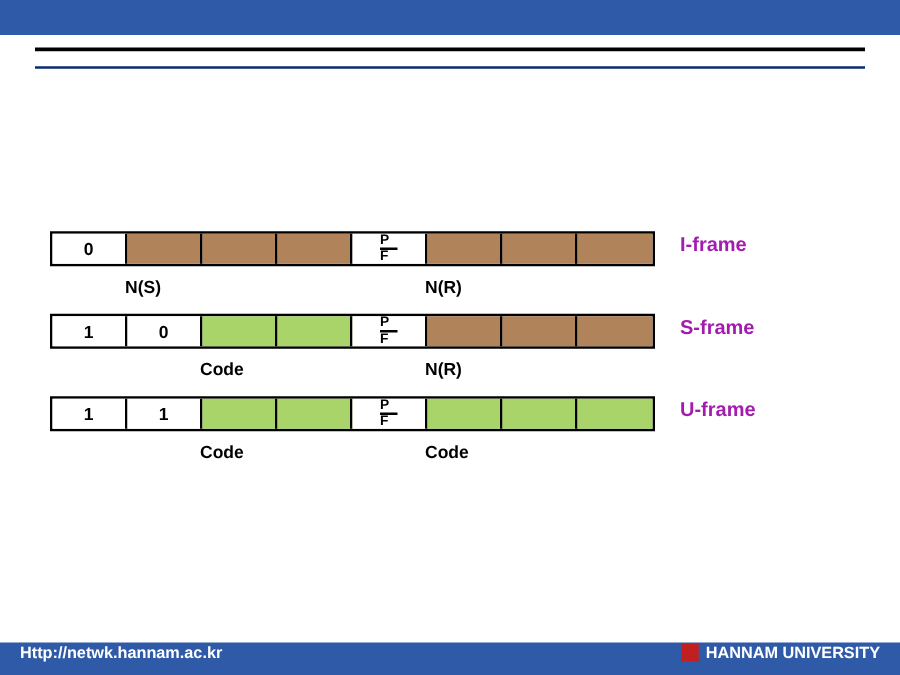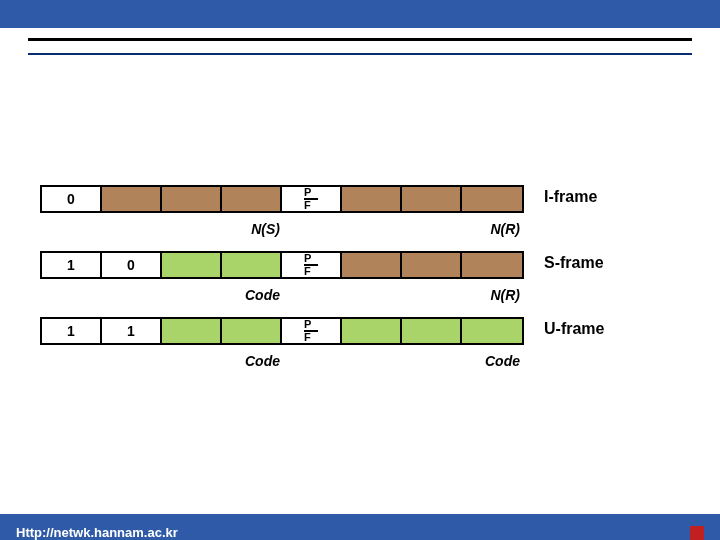--- a/index.html
+++ b/index.html
@@ -90,43 +90,42 @@
   .pf-stack .f { font-weight: bold; }
 
   .frame-label {
     height: 24px;
     display: flex;
     align-items: center;
     margin-left: 20px;
     font-family: Arial, sans-serif;
     font-size: 16px;
     font-weight: bold;
-    color: #000000;
+    color: #a21caf;
   }
 
   .under-labels {
     display: flex;
     margin-left: 0;
     font-family: Arial, sans-serif;
     font-size: 14px;
     font-weight: bold;
     color: #000;
   }
   .under-labels div {
-    text-align: right;
-    font-style: italic;
+    text-align: left;
   }
 
   .footer-band {
     position: absolute;
     left: 0; right: 0; bottom: 0;
     height: 26px;
     background: #2e5aa8;
     display: flex;
-    align-items: flex-end;
+    align-items: flex-start;
     justify-content: space-between;
     padding: 0 16px;
     color: #fff;
     font-family: Arial, sans-serif;
     font-size: 13px;
     font-weight: bold;
   }
   .footer-band .right {
     display: flex;
     align-items: center;
@@ -228,14 +227,15 @@
     <div style="width:60px"></div>
     <div style="width:180px">Code</div>
   </div>
 
 </div>
 
 <div class="footer-band">
   <span>Http://netwk.hannam.ac.kr</span>
   <span class="right">
     <span class="uni-logo"></span>
+    <span>HANNAM  UNIVERSITY</span>
   </span>
 </div>
 
 </body></html>

